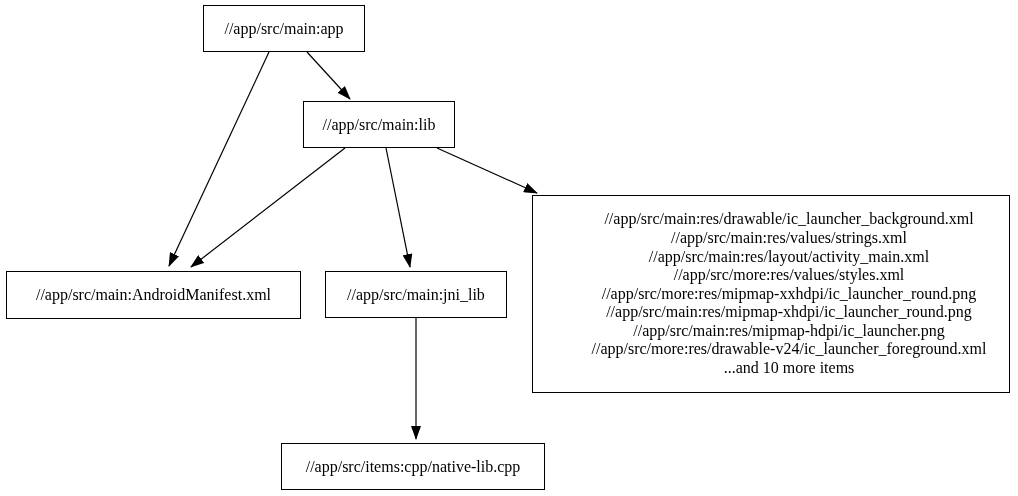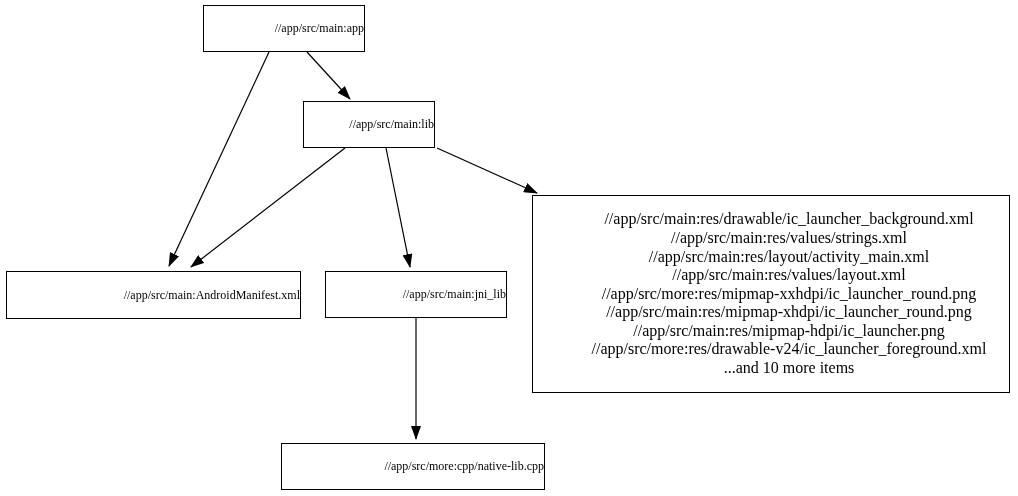--- a/index.html
+++ b/index.html
@@ -19,40 +19,40 @@
     left: 0; top: 0;
     width: 1018px; height: 496px;
   }
   .edges line { stroke: #000000; stroke-width: 1.2; }
 
   .node {
     position: absolute;
     border: 1px solid #000000;
     background: #ffffff;
     color: #000000;
-    font-size: 12px;
+    font-size: 16px;
     display: flex;
     align-items: center;
-    justify-content: flex-end;
+    justify-content: center;
     text-align: center;
     white-space: nowrap;
   }
 
   .node.multiline {
     flex-direction: column;
     justify-content: center;
     line-height: 18.6px;
     font-size: 16px;
     padding-left: 36px;
   }
   .node.multiline .res-line { width: 100%; text-align: center; }
 
   
   #node-app      { left: 203px; top: 5px;   width: 162px; height: 47px; }
-  #node-lib      { left: 303px; top: 101px; width: 132px; height: 47px; }
+  #node-lib      { left: 303px; top: 101px; width: 152px; height: 47px; }
   #node-manifest { left: 6px;   top: 271px; width: 295px; height: 48px; }
   #node-jni-lib  { left: 325px; top: 271px; width: 182px; height: 47px; }
   #node-res      { left: 532px; top: 195px; width: 478px; height: 198px; }
   #node-native   { left: 281px; top: 443px; width: 264px; height: 47px; }
 </style>
 </head>
 <body>
 
 <div class="canvas">
 
@@ -83,25 +83,25 @@
   </div>
 
   <div class="node" id="node-manifest">
     <span>//app/src/main:AndroidManifest.xml</span>
   </div>
 
   <div class="node multiline" id="node-res">
     <div class="res-line">//app/src/main:res/drawable/ic_launcher_background.xml</div>
     <div class="res-line">//app/src/main:res/values/strings.xml</div>
     <div class="res-line">//app/src/main:res/layout/activity_main.xml</div>
-    <div class="res-line">//app/src/main:res/values/layout.xml</div>
+    <div class="res-line">//app/src/more:res/values/styles.xml</div>
     <div class="res-line">//app/src/more:res/mipmap-xxhdpi/ic_launcher_round.png</div>
     <div class="res-line">//app/src/main:res/mipmap-xhdpi/ic_launcher_round.png</div>
     <div class="res-line">//app/src/main:res/mipmap-hdpi/ic_launcher.png</div>
     <div class="res-line">//app/src/more:res/drawable-v24/ic_launcher_foreground.xml</div>
     <div class="res-line">...and 10 more items</div>
   </div>
 
   <div class="node" id="node-native">
-    <span>//app/src/more:cpp/native-lib.cpp</span>
+    <span>//app/src/items:cpp/native-lib.cpp</span>
   </div>
 
 </div>
 
 </body></html>

